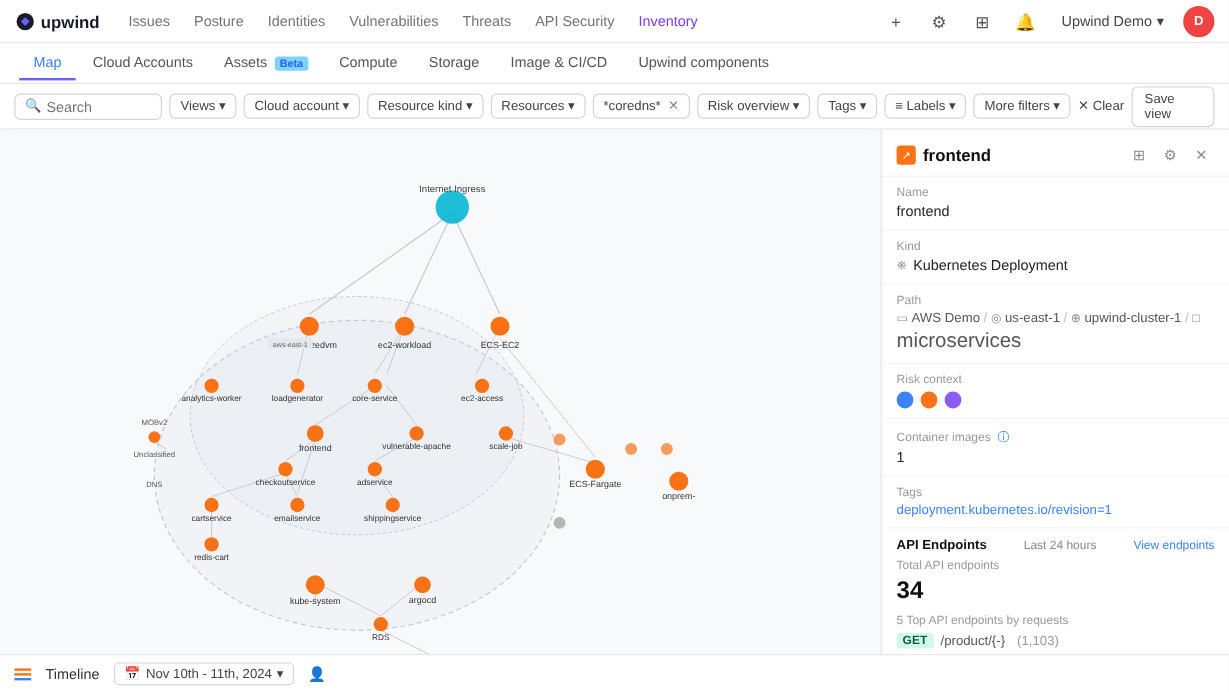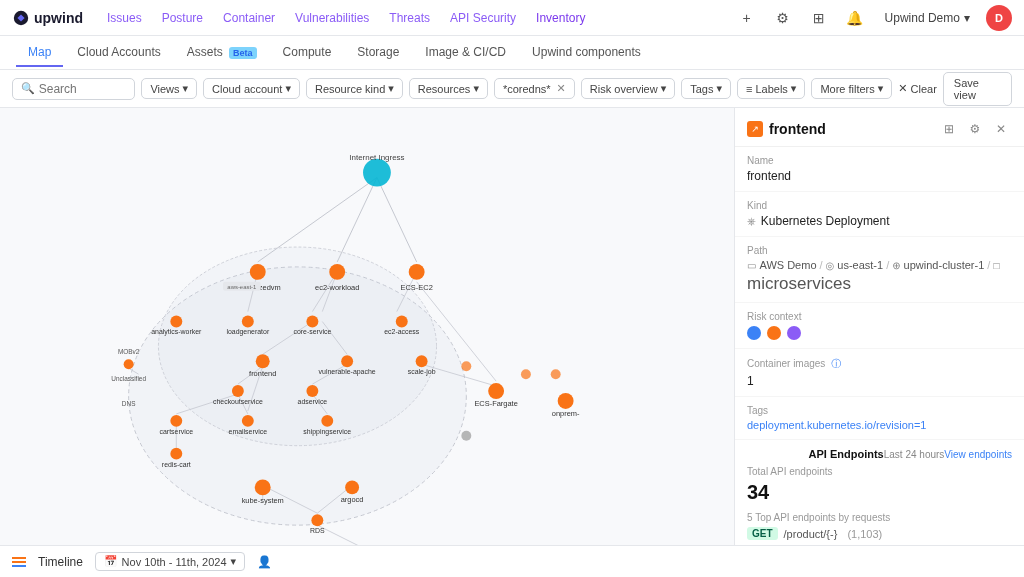--- a/index.html
+++ b/index.html
@@ -4,21 +4,21 @@
   <style>
     * { box-sizing: border-box; margin: 0; padding: 0; }
     body { font-family: -apple-system, BlinkMacSystemFont, 'Segoe UI', sans-serif; font-size: 13px; background: #f5f6fa; color: #222; overflow: hidden; width: 1024px; height: 577px; }
 
     
     .top-nav { display: flex; align-items: center; background: #fff; border-bottom: 1px solid #e5e7eb; height: 36px; padding: 0 12px; gap: 16px; }
     .logo { display: flex; align-items: center; gap: 4px; }
     .logo-icon { width: 18px; height: 18px; }
     .logo-text { font-weight: 700; font-size: 14px; color: #1a1a2e; }
     .nav-items { display: flex; gap: 4px; }
-    .nav-item { font-size: 12px; color: #8b5cf6; padding: 4px 8px; cursor: pointer; border-radius: 4px; }
+    .nav-item { font-size: 12px; color: #737373; padding: 4px 8px; cursor: pointer; border-radius: 4px; }
     .nav-item.inventory { color: #7c3aed; font-weight: 500; }
     .nav-right { margin-left: auto; display: flex; align-items: center; gap: 8px; }
     .nav-icon-btn { width: 28px; height: 28px; display: flex; align-items: center; justify-content: center; border-radius: 4px; cursor: pointer; color: #555; font-size: 14px; }
     .account-btn { display: flex; align-items: center; gap: 4px; font-size: 12px; color: #444; cursor: pointer; padding: 4px 8px; border-radius: 4px; }
     .avatar { width: 26px; height: 26px; background: #ef4444; border-radius: 50%; display: flex; align-items: center; justify-content: center; color: #fff; font-size: 11px; font-weight: 600; }
 
     
     .sub-nav { display: flex; align-items: center; background: #fff; border-bottom: 1px solid #e5e7eb; height: 34px; padding: 0 16px; gap: 2px; }
     .sub-nav-item { font-size: 12px; color: #555; padding: 6px 12px; cursor: pointer; border-bottom: 2px solid transparent; }
     .sub-nav-item.active { color: #3b82f6; border-bottom: 2px solid #6366f1; font-weight: 500; }
@@ -55,21 +55,21 @@
     .kind-row { display: flex; align-items: center; gap: 5px; }
     .kind-icon { color: #888; font-size: 11px; }
     .path-row { display: flex; align-items: center; gap: 3px; flex-wrap: wrap; font-size: 11px; color: #555; }
     .path-sep { color: #bbb; }
     .risk-dots { display: flex; gap: 6px; margin-top: 4px; }
     .risk-dot { width: 14px; height: 14px; border-radius: 50%; }
     .dot-blue { background: #3b82f6; }
     .dot-orange { background: #f97316; }
     .dot-purple { background: #8b5cf6; }
     .tags-value { color: #3b82f6; font-size: 11px; }
-    .api-header { display: flex; align-items: center; justify-content: flex-end; }
+    .api-header { display: flex; align-items: center; justify-content: space-between; }
     .api-section-title { font-size: 11px; font-weight: 600; color: #111; }
     .api-meta { font-size: 10px; color: #888; }
     .view-endpoints-link { font-size: 10px; color: #3b82f6; cursor: pointer; }
     .total-count { font-size: 20px; font-weight: 600; color: #111; }
     .top-api-label { font-size: 10px; color: #999; margin-bottom: 4px; }
     .api-endpoint-row { display: flex; align-items: center; gap: 6px; font-size: 11px; }
     .method-badge { background: #d1fae5; color: #065f46; padding: 1px 5px; border-radius: 3px; font-size: 10px; font-weight: 600; }
     .endpoint-path { color: #555; }
     .endpoint-count { color: #999; margin-left: 4px; }
     .panel-footer { display: flex; gap: 6px; padding: 8px 12px; }
@@ -89,21 +89,21 @@
   <div class="logo">
     <svg class="logo-icon" viewBox="0 0 20 20">
       <circle cx="10" cy="10" r="8" fill="#1a1a2e"></circle>
       <path d="M6 10 L10 6 L14 10 L10 14 Z" fill="#6366f1"></path>
     </svg>
     <span class="logo-text">upwind</span>
   </div>
   <nav class="nav-items">
     <span class="nav-item">Issues</span>
     <span class="nav-item">Posture</span>
-    <span class="nav-item">Container</span>
+    <span class="nav-item">Identities</span>
     <span class="nav-item">Vulnerabilities</span>
     <span class="nav-item">Threats</span>
     <span class="nav-item">API Security</span>
     <span class="nav-item inventory">Inventory</span>
   </nav>
   <div class="nav-right">
     <div class="nav-icon-btn">+</div>
     <div class="nav-icon-btn">⚙</div>
     <div class="nav-icon-btn">⊞</div>
     <div class="nav-icon-btn">🔔</div>

